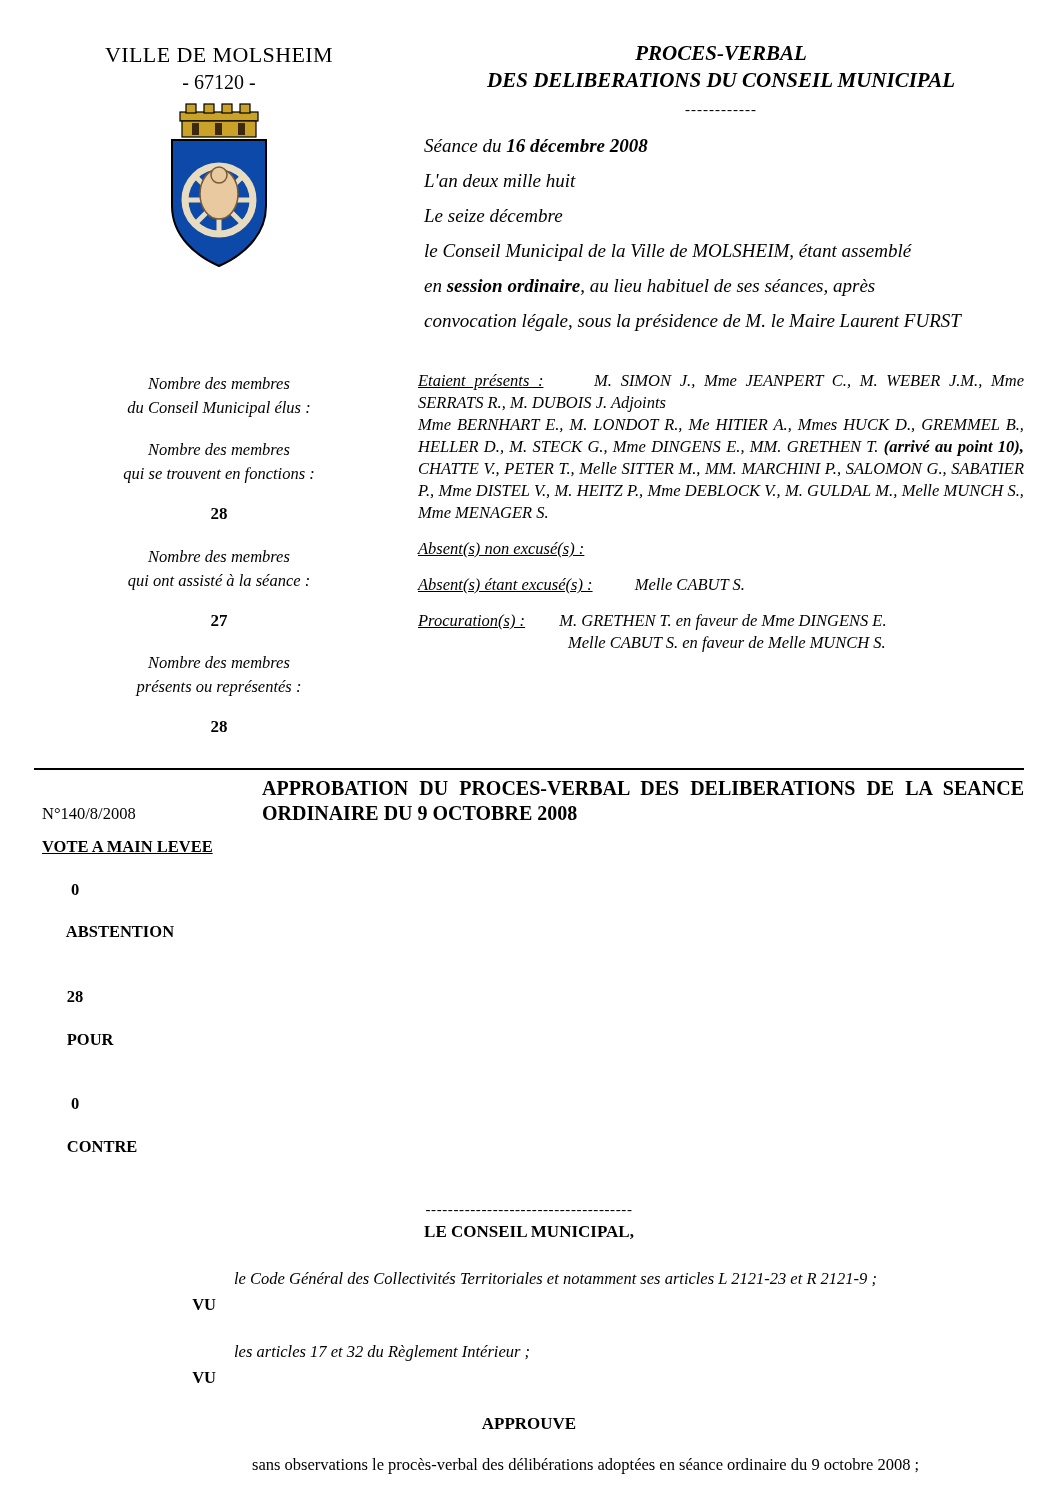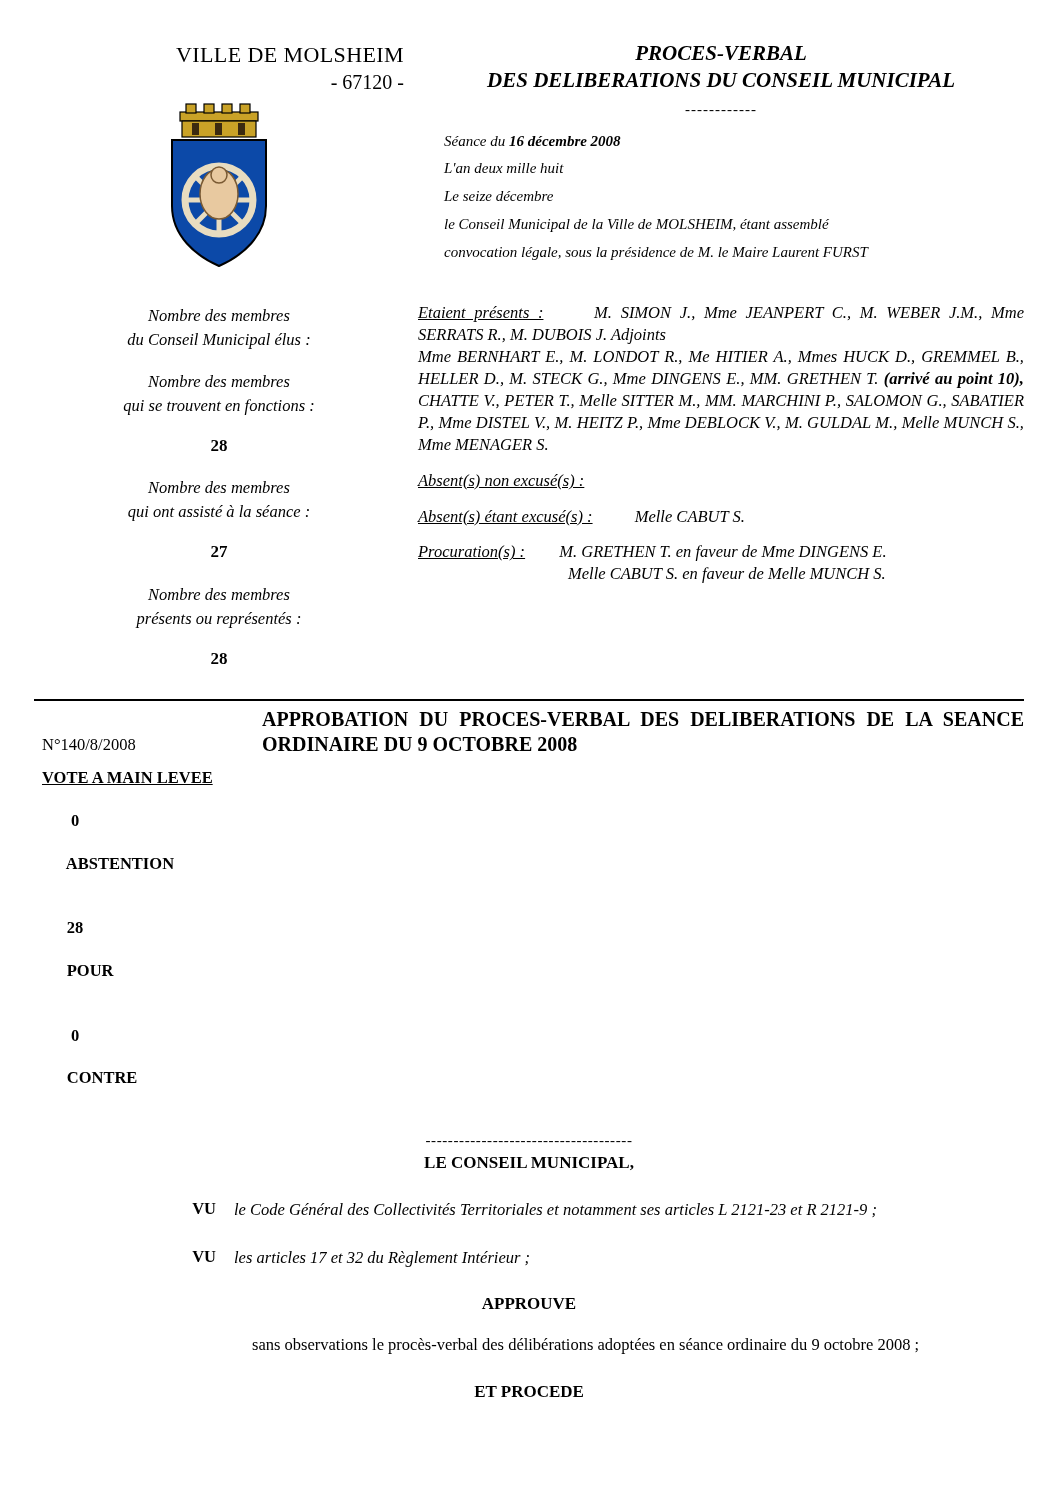--- a/index.html
+++ b/index.html
@@ -22,21 +22,21 @@
 
   
   .header {
     display: flex;
     flex-direction: row;
     align-items: flex-start;
   }
   .header-left {
     width: 370px;
     flex: 0 0 370px;
-    text-align: right;
+    text-align: center;
   }
   .city-name {
     font-size: 22px;
     letter-spacing: 0.4px;
     margin-top: 12px;
   }
   .city-code {
     font-size: 20px;
     margin-top: 3px;
   }
@@ -59,24 +59,23 @@
   }
   .pv-dashes {
     text-align: center;
     font-size: 15px;
     letter-spacing: 1px;
     margin-top: 6px;
     margin-bottom: 10px;
   }
   .seance-block {
     font-style: italic;
-    font-size: 15px;
+    font-size: 19px;
     line-height: 1.85;
     padding-left: 6px;
-    margin-left: 20px;
   }
   .seance-block b { font-style: italic; font-weight: bold; }
 
   
   .mid {
     display: flex;
     flex-direction: row;
     margin-top: 16px;
   }
   .counts {
@@ -164,20 +163,21 @@
     margin-top: 26px;
   }
   .vu-label {
     width: 200px;
     flex: 0 0 200px;
     text-align: right;
     padding-right: 18px;
     font-weight: bold;
     font-size: 16.5px;
     box-sizing: border-box;
+    margin-top: 27px;
   }
   .vu-text {
     flex: 1 1 auto;
     font-size: 16.5px;
     line-height: 1.3;
     text-align: justify;
     font-family: "Liberation Serif", serif;
     font-style: italic;
   }
   .act-title {
@@ -237,20 +237,21 @@
       <div class="pv-title">
         <div>PROCES-VERBAL</div>
         <div>DES DELIBERATIONS DU CONSEIL MUNICIPAL</div>
       </div>
       <div class="pv-dashes">------------</div>
       <div class="seance-block">
         <div><span>Séance du </span><b>16 décembre 2008</b></div>
         <div>L'an deux mille huit</div>
         <div>Le seize décembre</div>
         <div>le Conseil Municipal de la Ville de MOLSHEIM, étant assemblé</div>
+        <div><span>en </span><b>session ordinaire</b><span>, au lieu habituel de ses séances, après</span></div>
         <div>convocation légale, sous la présidence de M. le Maire Laurent FURST</div>
       </div>
     </div>
   </div>
 
   <div class="mid">
     <div class="counts">
 
       <div class="label">
         <div>Nombre des membres</div>

